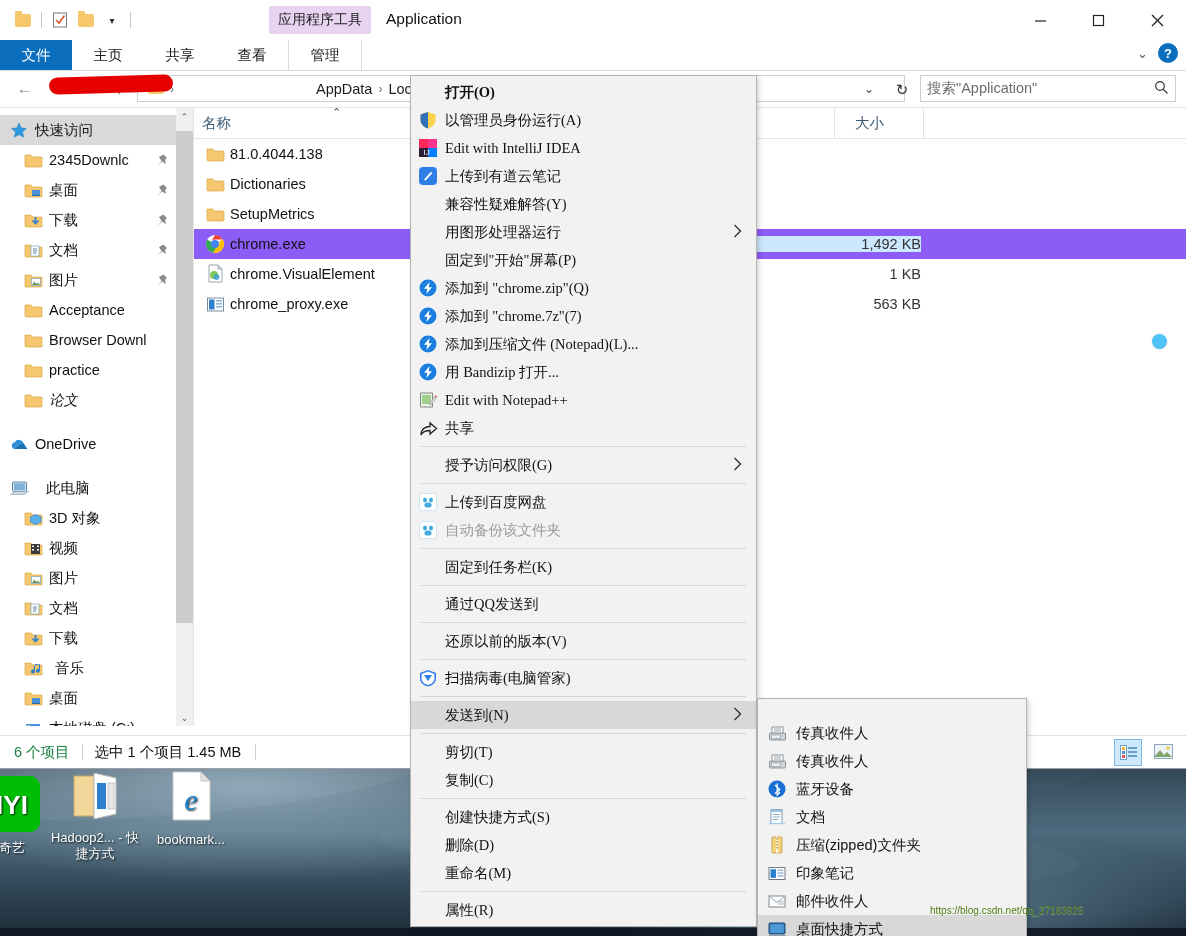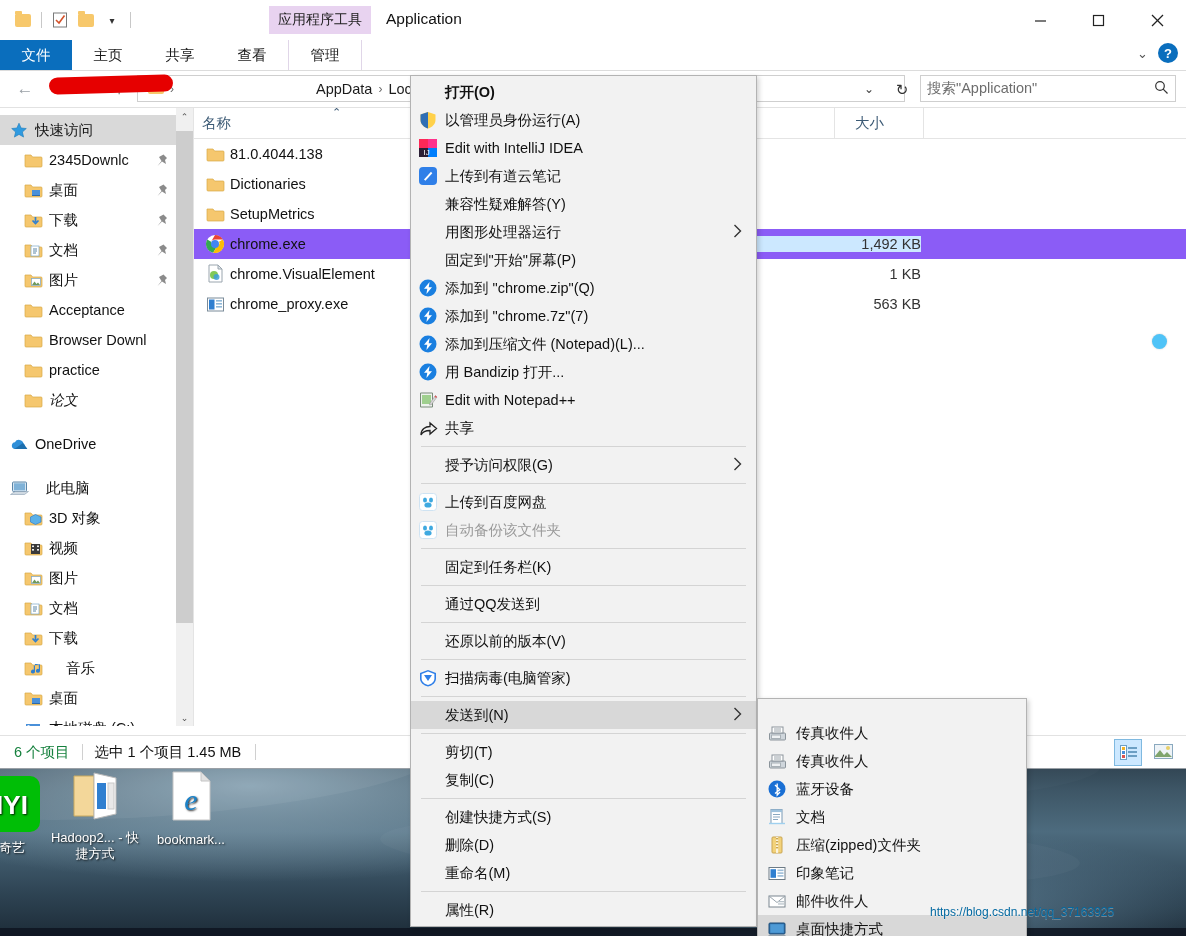--- a/index.html
+++ b/index.html
@@ -117,35 +117,35 @@
   #viewbtns{position:absolute;right:10px;top:3px;display:flex;gap:8px;}
   .vbtn{width:26px;height:25px;display:flex;align-items:center;justify-content:center;}
   .vbtn.active{background:#cce8ff;border:1px solid #7fb9e0;}
 
   
   #ctxmenu{position:absolute;left:410px;top:75px;width:347px;background:#f2f2f2;
      border:1px solid #b3b3b3;box-shadow:2px 2px 5px rgba(0,0,0,.18);box-sizing:border-box;
      padding:2px 0;}
   .mi{position:relative;height:28px;display:flex;align-items:center;font-size:14.5px;color:#111;}
   .mi .mico{width:34px;flex:0 0 34px;display:flex;align-items:center;justify-content:center;}
-  .mi .mlbl{flex:1;white-space:nowrap;}
+  .mi .mlbl{flex:1;white-space:nowrap;font-family:Liberation Serif, serif;}
   .mi.bold .mlbl{font-weight:bold;}
   .mi.disabled .mlbl{color:#9a9a9a;}
   .mi.hl{background:#d8d8d8;}
   .mi .sub{position:absolute;right:14px;top:6px;color:#333;font-size:13px;}
   .msep{height:1px;background:#d4d4d4;margin:4px 10px;}
 
   
   #submenu{position:absolute;left:757px;top:698px;width:270px;background:#f2f2f2;
      border:1px solid #b3b3b3;box-shadow:2px 2px 5px rgba(0,0,0,.18);box-sizing:border-box;padding:20px 0;}
   .smi{position:relative;height:28px;display:flex;align-items:center;font-size:14.5px;color:#111;}
   .smi .mico{width:38px;flex:0 0 38px;display:flex;align-items:center;justify-content:center;}
   .smi.hl{background:#d8d8d8;}
 
-  #watermark{position:absolute;left:930px;top:905px;font-size:12px;color:#0369a1;
+  #watermark{position:absolute;left:930px;top:905px;font-size:10px;color:#4d7c0f;
      text-shadow:0 1px 0 rgba(255,255,255,.3);white-space:nowrap;}
 
   
   .folder{width:16px;height:13px;background:#f7c86b;border-radius:1px 2px 2px 2px;position:relative;display:inline-block;}
   .folder:before{content:"";position:absolute;top:-3px;left:0;width:7px;height:3px;background:#f7c86b;border-radius:1px 1px 0 0;}
 </style>
 </head>
 <body>
 
 <div id="desktop">
@@ -476,21 +476,21 @@
             <span class="lbl" style="margin-left:5px;">下载</span>
           </div>
           <div class="nav-item">
             <span style="width:22px;flex:0 0 22px;"></span>
             <span class="ico">
               <svg width="19" height="16" viewBox="0 0 19 16">
                 <path d="M1 3 h6 l1.6 2 H17 a1 1 0 0 1 1 1 v8 a1 1 0 0 1 -1 1 H2 a1 1 0 0 1 -1 -1 Z" fill="#f5c76e" stroke="#d9a945" stroke-width=".7"></path>
                 <path d="M11 4 v7.5 a2 2 0 1 1 -1.2 -1.8 V5.4 L16 4.2 v6.6 a2 2 0 1 1 -1.2 -1.8 V4" fill="#2f7fd0"></path>
               </svg>
             </span>
-            <span class="lbl" style="margin-left:22px;font-family:Liberation Serif, serif;">音乐</span>
+            <span class="lbl" style="margin-left:11px;font-family:Liberation Serif, serif;">音乐</span>
           </div>
           <div class="nav-item">
             <span style="width:22px;flex:0 0 22px;"></span>
             <span class="ico">
               <svg width="19" height="16" viewBox="0 0 19 16">
                 <path d="M1 3 h6 l1.6 2 H17 a1 1 0 0 1 1 1 v8 a1 1 0 0 1 -1 1 H2 a1 1 0 0 1 -1 -1 Z" fill="#f5c76e" stroke="#d9a945" stroke-width=".7"></path>
                 <rect x="8" y="8" width="8" height="5" fill="#4a90d9"></rect>
                 <rect x="8" y="13" width="8" height="1" fill="#2f6aa8"></rect>
               </svg>
             </span>

